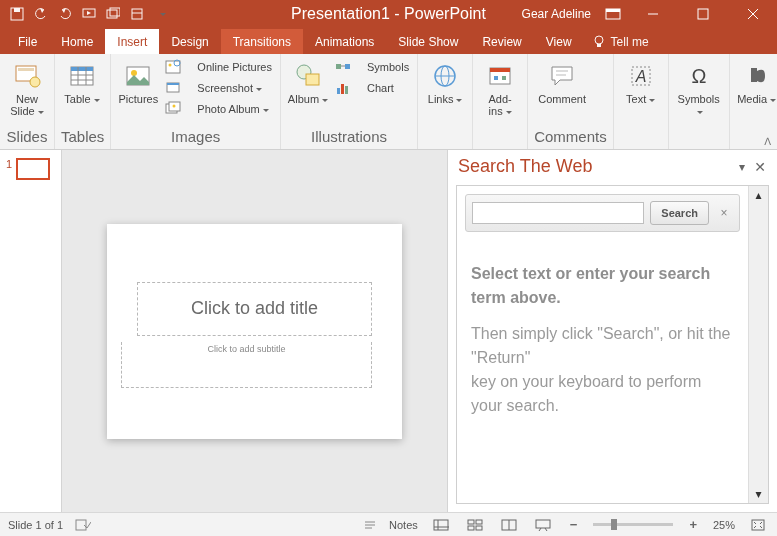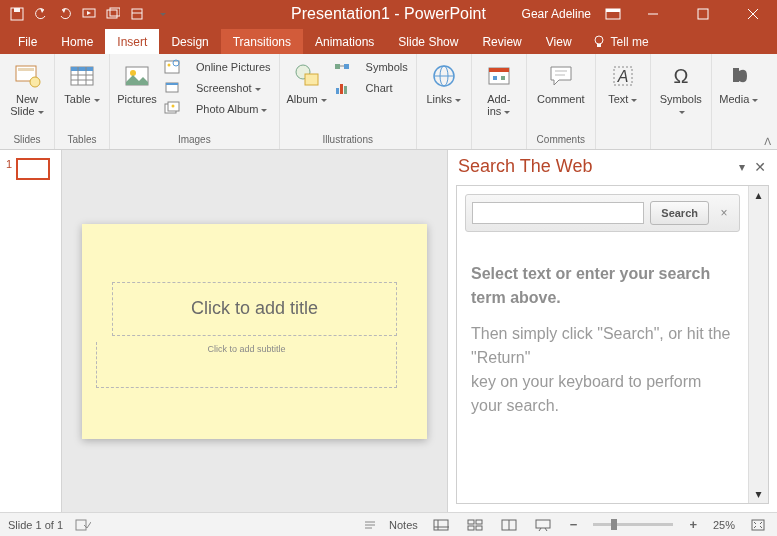--- a/index.html
+++ b/index.html
@@ -20,38 +20,38 @@
   .tab.file { font-weight: 400; }
   .tab.active { background: #fff; color: #b7472a; }
   .tab.hl { background: #d25b3a; }
   .tellme { display: flex; align-items: center; gap: 5px; margin-left: 8px; padding-bottom: 5px; opacity: .95; }
   .bulb { width: 14px; height: 14px; }
 
   
   .ribbon { height: 96px; background: #f3f3f3; border-bottom: 1px solid #d0d0d0; display: flex; position: relative; }
   .group { border-right: 1px solid #e0e0e0; padding: 4px 6px 2px 6px; display: flex; flex-direction: column; justify-content: space-between; }
   .group .body { display: flex; align-items: flex-start; gap: 4px; flex: 1; }
-  .group .label { text-align: center; color: #666; font-size: 10px; padding-top: 1px; padding-bottom: 2px; }
+  .group .label { text-align: center; color: #666; font-size: 15px; padding-top: 1px; padding-bottom: 2px; }
   .bigbtn { display: flex; flex-direction: column; align-items: center; justify-content: center; width: 42px; gap: 3px; cursor: pointer; padding-top: 4px;}
   .bigbtn .ico { width: 28px; height: 28px; }
   .bigbtn .txt { font-size: 11px; text-align: center; line-height: 1.1; color: #444; }
   .drop::after { content: ""; display: inline-block; border-top: 3px solid #666; border-left: 3px solid transparent; border-right: 3px solid transparent; margin-left: 3px; vertical-align: middle; }
   .stack { display: flex; flex-direction: column; gap: 3px; }
   .smallbtn { display: flex; align-items: center; gap: 16px; font-size: 11px; color: #444; white-space: nowrap; padding: 1px 2px; cursor: pointer; }
   .smallbtn .sico { width: 16px; height: 16px; flex-shrink: 0; }
   .ribbon-collapse { position: absolute; right: 6px; bottom: 2px; font-size: 10px; color: #777; }
 
   
   .workspace { display: flex; height: calc(536px - 28px - 26px - 96px - 24px); background: #e6e6e6; }
   .thumbs { width: 62px; background: #fff; border-right: 1px solid #d4d4d4; padding-top: 8px; }
   .thumb { display: flex; align-items: flex-start; gap: 4px; padding-left: 6px; }
   .thumb .num { font-size: 11px; color: #b7472a; }
   .thumb .mini { width: 34px; height: 22px; border: 2px solid #d44b28; background: #fff; }
   .canvas-area { flex: 1; display: flex; align-items: center; justify-content: center; background: #e9e9e9; }
-  .slide { width: 345px; height: 215px; background: #fef9c3; box-shadow: 0 2px 8px rgba(0,0,0,.25); position: relative; }
+  .slide { width: 295px; height: 215px; background: #ffffff; box-shadow: 0 2px 8px rgba(0,0,0,.25); position: relative; }
   .ph-title { position: absolute; left: 30px; right: 30px; top: 58px; height: 54px; border: 1px dashed #b8b8b8; display: flex; align-items: center; justify-content: center; color: #6b6b6b; font-size: 18px; }
   .ph-sub { position: absolute; left: 14px; right: 30px; top: 118px; height: 46px; border: 1px dashed #b8b8b8; border-top: none; display: flex; align-items: flex-start; justify-content: center; color: #8a8a8a; font-size: 9px; padding-top: 2px; }
 
   
   .pane { width: 330px; background: #fff; border-left: 1px solid #d4d4d4; display: flex; flex-direction: column; }
   .pane-hd { display: flex; align-items: center; padding: 6px 8px 4px 10px; }
   .pane-title { color: #b7472a; font-size: 18px; font-weight: 400; flex: 1; }
   .pane-hd .ctl { width: 18px; text-align: center; color: #666; cursor: pointer; font-size: 12px; }
   .pane-body { margin: 4px 8px 8px 8px; border: 1px solid #cfcfcf; flex: 1; position: relative; background: #fff; display: flex; }
   .pane-inner { flex: 1; padding: 8px; }

